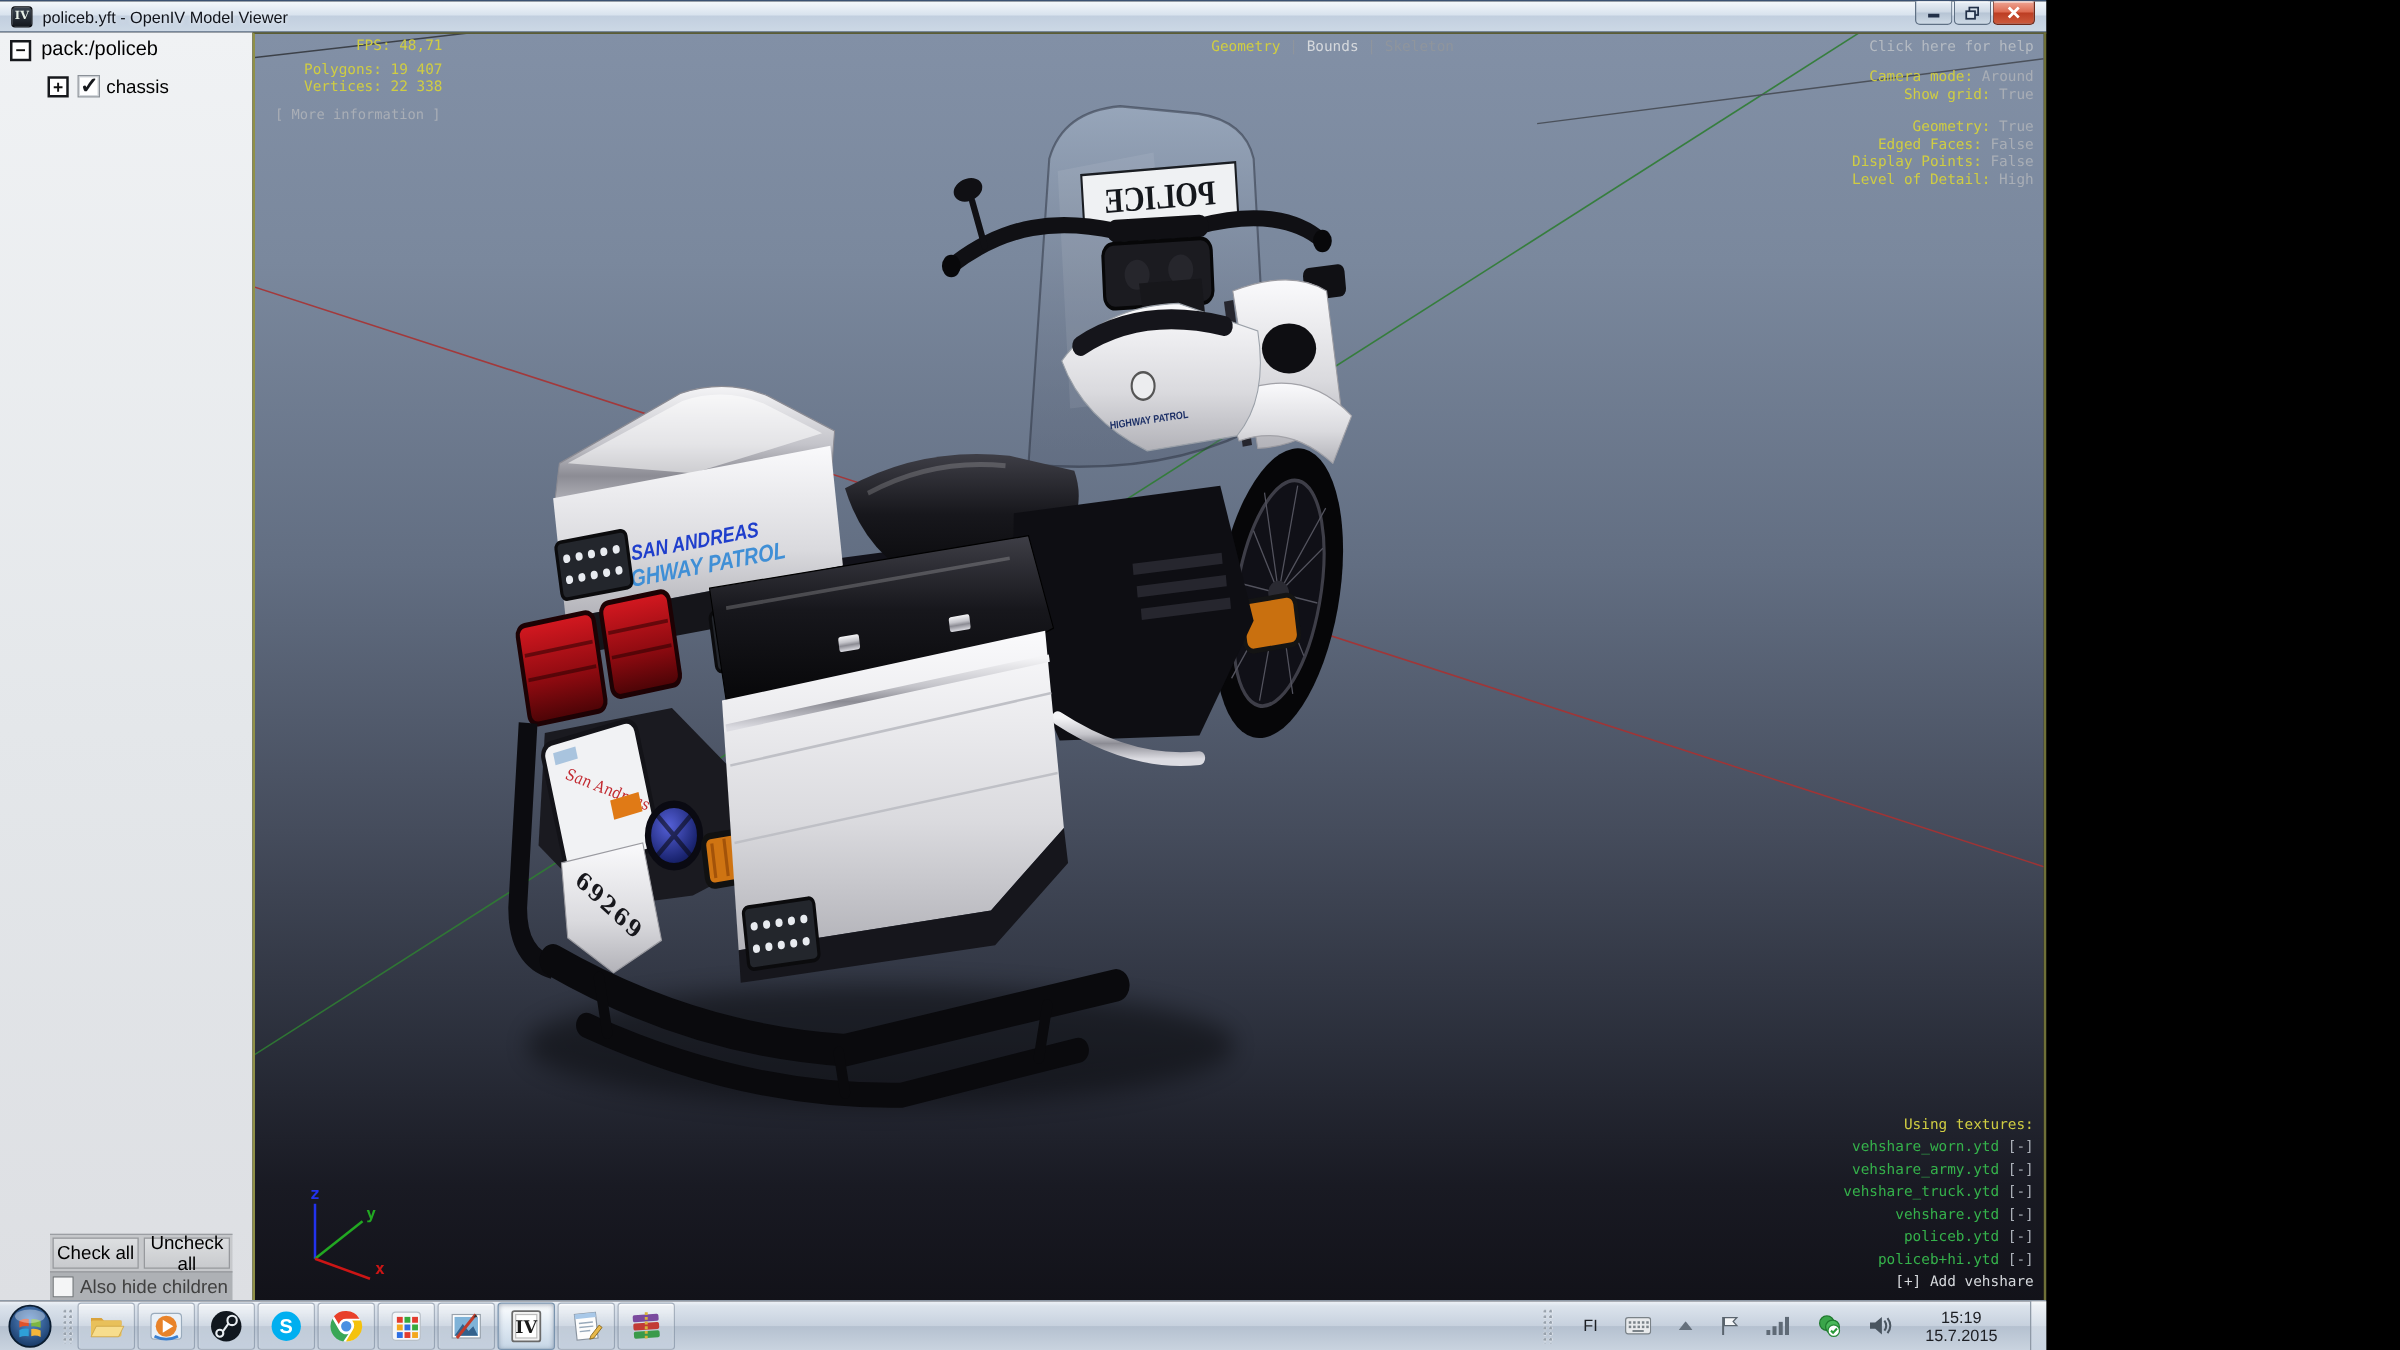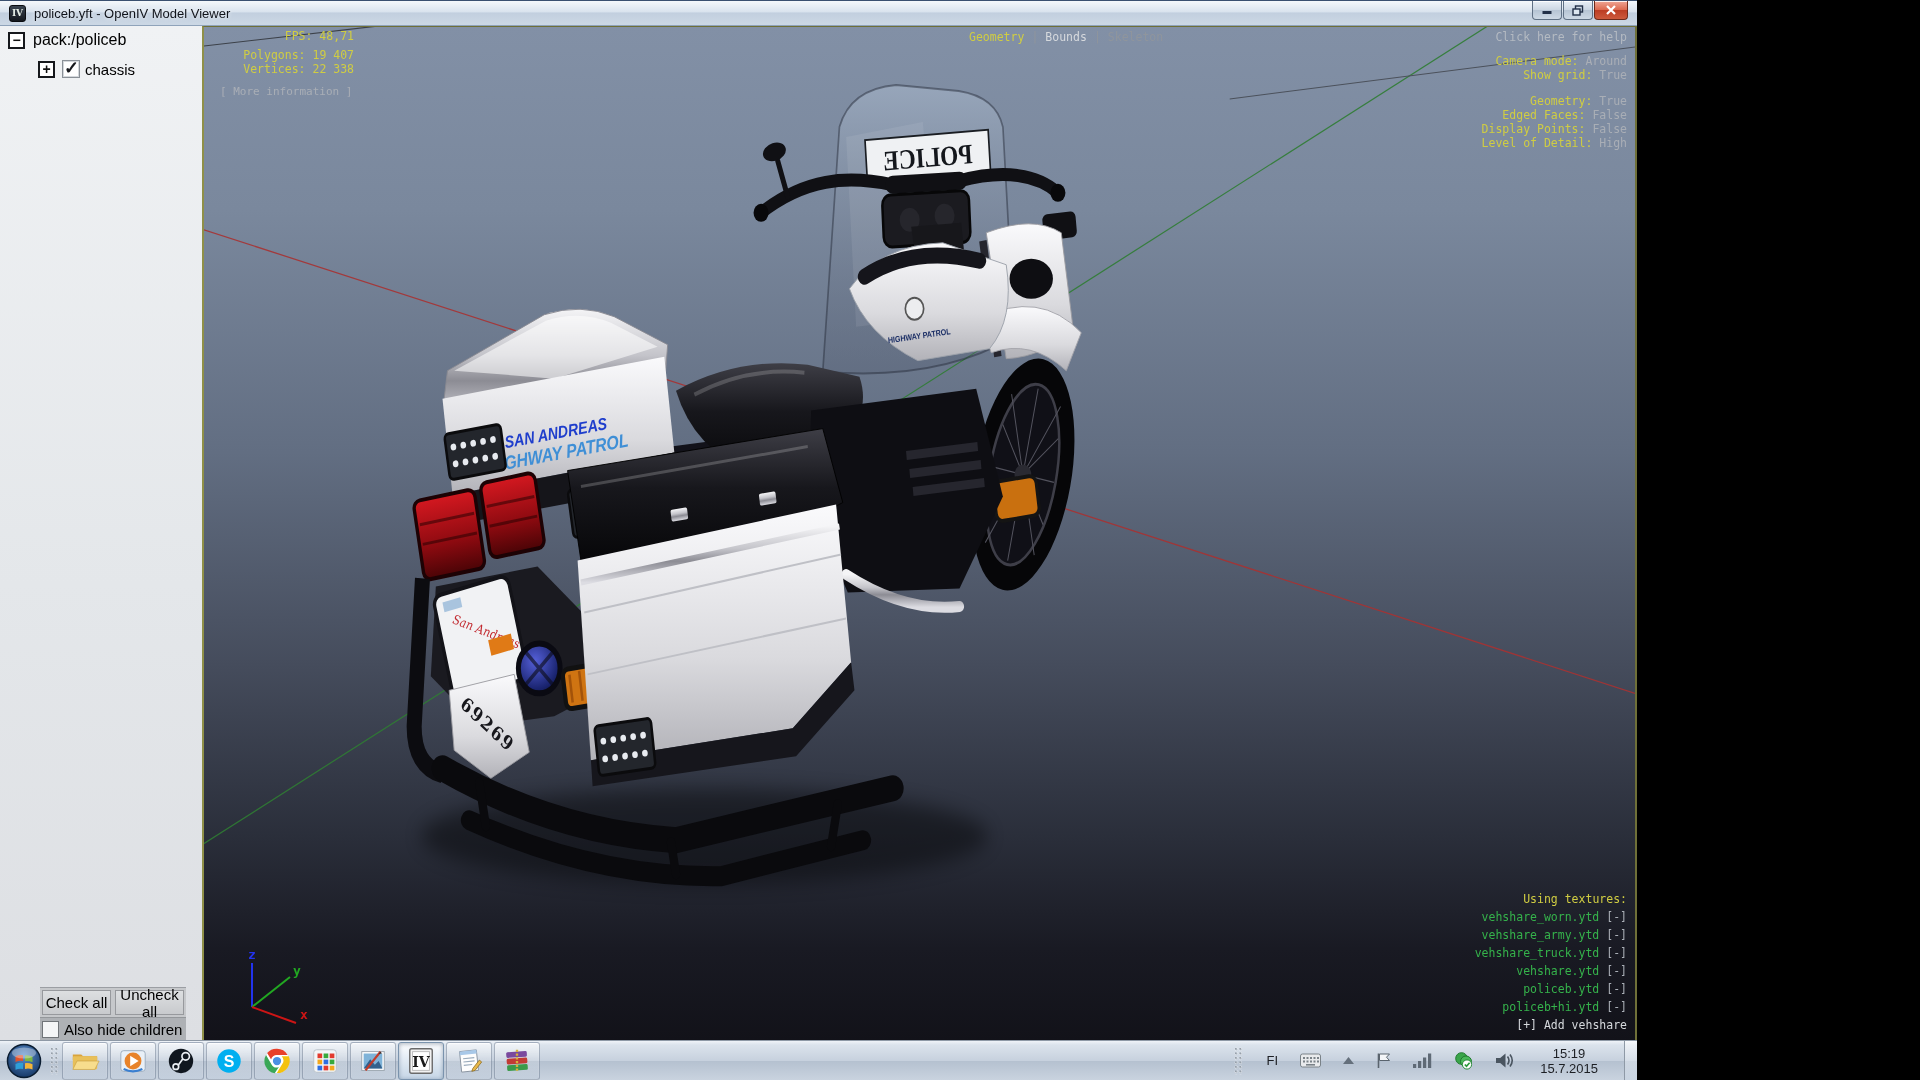--- a/index.html
+++ b/index.html
@@ -38,21 +38,21 @@
     font-size:14px; font-weight:bold; line-height:1; color:#111; }
   .checkbox { width:18px; height:18px; flex:none; background:#fff; border:1px solid #8a9097;
     box-shadow:inset 0 0 0 1px #d4d8dc; position:relative; margin-right:-2px; }
   .checkbox .tick { position:absolute; left:1px; top:-4px; font-size:18px; font-weight:bold; color:#16181c; }
   .sidebar-bottom { position:absolute; left:0; right:16px; bottom:0;margin-left:40px; }
   .btn-row { height:30px; background:#c6c8cb; border-top:1px solid #9b9ea3; display:flex; }
   .side-btn { flex:1; margin:2px; border:1px solid #97999d; font-size:15px; color:#000;
     background:linear-gradient(#dddfe1,#c8cacd); display:flex; align-items:center; justify-content:center;
     font-family:inherit; cursor:default; }
   .hide-row { height:23px; background:#aeb1b5; border-top:1px solid #94979b;
-    display:flex; align-items:center; gap:5px; padding-left:2px; font-size:15px; color:#000000; }
+    display:flex; align-items:center; gap:5px; padding-left:2px; font-size:15px; color:#404040; }
   .hide-cb { width:17px; height:17px; flex:none; background:#f4f5f6; border:1px solid #707478; }
 
   
   .viewport { flex:1; position:relative; overflow:hidden;
     border-left:2px solid #8f9048; border-top:1px solid #6f7038; border-right:2px solid #6f7038;
     background:linear-gradient(180deg,#8290a6 0%,#7a889d 18%,#626e82 42%,#454c5c 63%,#2a2e3a 80%,#191a23 91%,#121219 100%); }
   .scene { position:absolute; inset:0; width:100%; height:100%; }
   .hud { font-family:"DejaVu Sans Mono", monospace; font-size:11.5px; letter-spacing:0; }
   .hud-stats { position:absolute; top:3px; left:10px; width:140px; text-align:right;
     color:#d0cd42; line-height:13px; }

